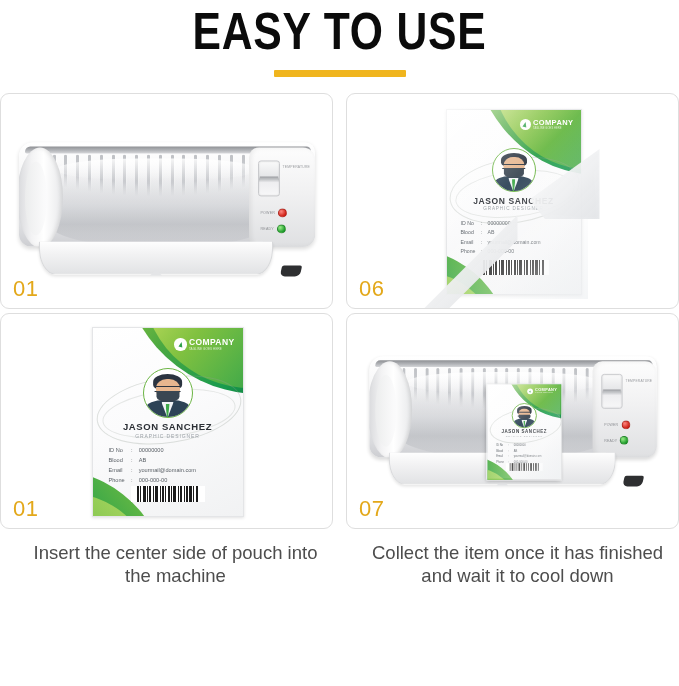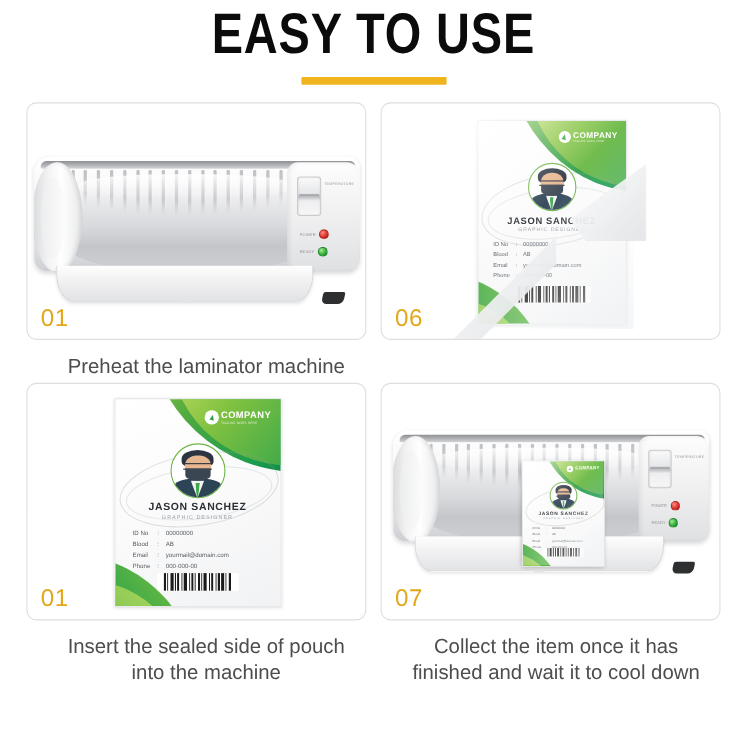--- a/index.html
+++ b/index.html
@@ -32,21 +32,21 @@
   .header-rule{
     width:132px;height:7px;
     background:#F0B51E;
     margin:12px auto 0 auto;
     border-radius:1px;
   }
 
   
   .steps{
     margin-top:16px;
-    padding:0 24px;
+    padding:0 0;
     display:grid;
     grid-template-columns:1fr 1fr;
     grid-template-rows:auto auto;
     column-gap:13px;
     row-gap:4px;
   }
   .step{ display:flex; flex-direction:column; }
 
   .panel{
     position:relative;
@@ -466,21 +466,20 @@
 
         <div class="lam-slot"></div>
         <div class="lam-tray">
           <div class="lam-arrow"></div>
         </div>
         <div class="lam-cord"></div>
       </div>
 
       <div class="panel-num">01</div>
     </div>
-    <div class="caption">Preheat the laminator machine</div>
   </div>
 
   <div class="step step-right">
     <div class="panel">
 
       <div class="pouch-wrap">
         <div class="idcard pouch-card">
           <div class="grn-top"></div>
           <div class="grn-top2"></div>
           <div class="grn-bot"></div>
@@ -667,21 +666,21 @@
               <div class="bcw" style="width:1px"></div>
             <div class="bc" style="width:1px"></div>
               <div class="bcw" style="width:2px"></div>
             <div class="bc" style="width:2px"></div>
           </div>
         </div>
       </div>
 
       <div class="panel-num">01</div>
     </div>
-    <div class="caption">Insert the sealed side of pouch into the machine</div>
+    <div class="caption">Insert the center side of pouch into the machine</div>
   </div>
 
   <div class="step step-right">
     <div class="panel">
 
       <div class="laminator lam-scale4">
         <div class="lam-body">
           <div class="lam-toplip"></div>
           <div class="lam-vents">
             <div class="vent" style="height:52px"></div>

